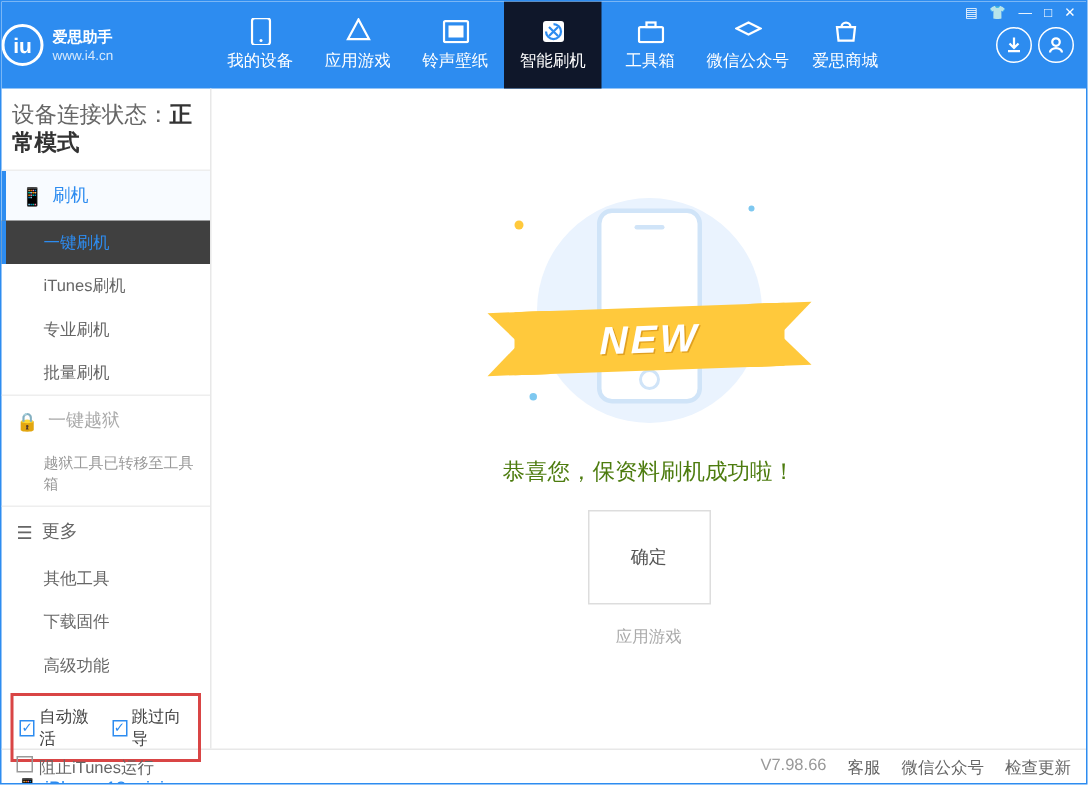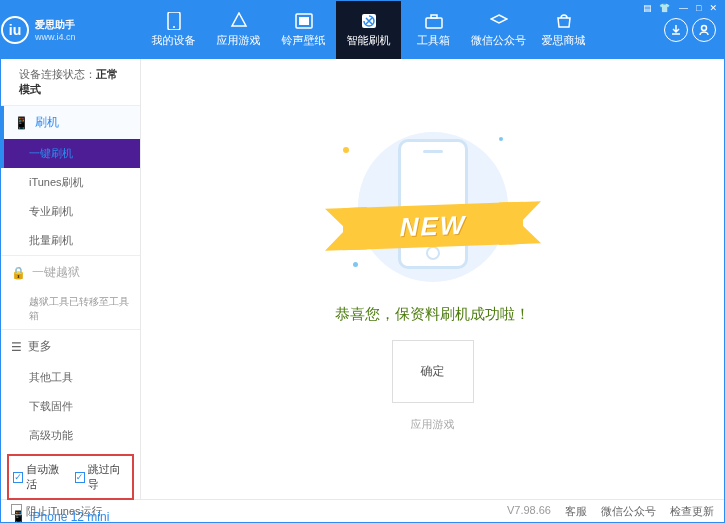--- a/index.html
+++ b/index.html
@@ -13,28 +13,28 @@
 .nav-item{width:65px;display:flex;flex-direction:column;align-items:center;justify-content:center;cursor:pointer;font-size:11px;gap:3px}
 .nav-item.active{background:#0f172a}
 .nav-icon{width:18px;height:18px;display:flex;align-items:center;justify-content:center}
 .nav-icon svg{fill:#fff}
 .win-ctrl{display:flex;align-items:center;gap:4px;padding:0 8px;height:100%}
 .win-top{position:absolute;top:0;right:0;display:flex;gap:2px;padding:2px 4px;font-size:9px;color:#fff}
 .win-top span{cursor:pointer;padding:0 3px}
 .circ-btn{width:24px;height:24px;border:1.5px solid #fff;border-radius:50%;display:flex;align-items:center;justify-content:center;cursor:pointer}
 .body{display:flex;height:440px}
 .sidebar{width:140px;border-right:1px solid #e8e8e8;display:flex;flex-direction:column;font-size:12px}
-.conn-status{padding:8px 18px;color:#666;font-size:11px}
+.conn-status{padding:8px 7px;color:#666;font-size:15px}
 .conn-status .mode{color:#333;font-weight:bold}
 .side-sec{border-top:1px solid #eee}
 .side-hdr{display:flex;align-items:center;padding:8px 10px;color:#666;gap:6px}
 .side-hdr.blue{color:#2d8cf0;border-left:3px solid #2d8cf0;background:#f8fbff}
 .side-hdr.gray{color:#aaa}
 .side-item{padding:7px 10px 7px 28px;color:#666;cursor:pointer;font-size:11px}
-.side-item.active{background:#4c1d95;color:#2d8cf0;border-left:3px solid #2d8cf0;padding-left:25px}
+.side-item.active{background:#404040;color:#2d8cf0;border-left:3px solid #2d8cf0;padding-left:25px}
 .side-note{padding:6px 10px 6px 28px;color:#999;font-size:10px;line-height:1.4}
 .chk-row{border:2px solid #d94545;margin:4px 6px;padding:6px 4px;display:flex;gap:8px;font-size:11px;color:#444}
 .chk{display:flex;align-items:center;gap:3px;cursor:pointer}
 .chk-box{width:11px;height:11px;border:1px solid #2d8cf0;display:flex;align-items:center;justify-content:center;color:#2d8cf0;font-size:9px}
 .device{padding:6px 10px}
 .device-name{color:#2d8cf0;font-size:12px;display:flex;align-items:center;gap:4px}
 .main{flex:1;display:flex;flex-direction:column;align-items:center;justify-content:center;position:relative}
 .illus{width:200px;height:160px;position:relative;margin-bottom:18px}
 .circle-bg{width:150px;height:150px;background:#eaf3fe;border-radius:50%;position:absolute;left:25px;top:5px}
 .phone{width:70px;height:130px;background:#fff;border:3px solid #d0e4f8;border-radius:10px;position:absolute;left:65px;top:12px}

